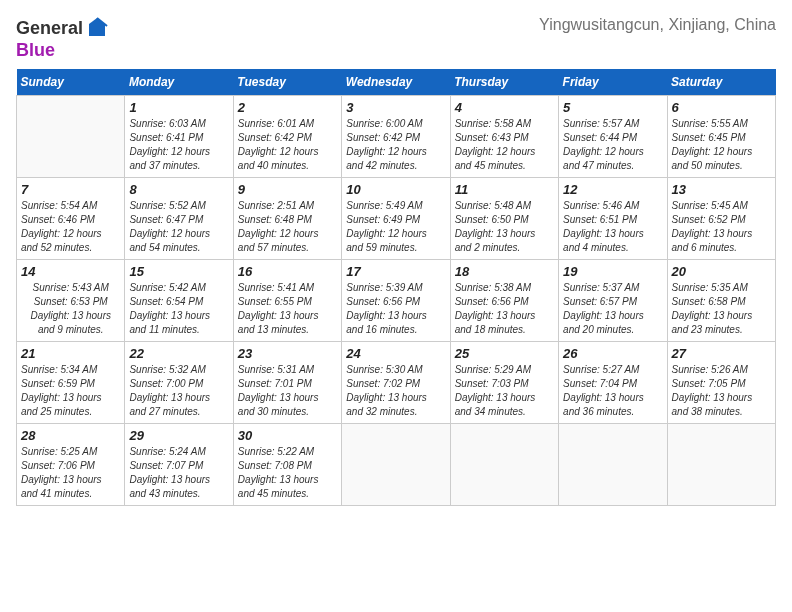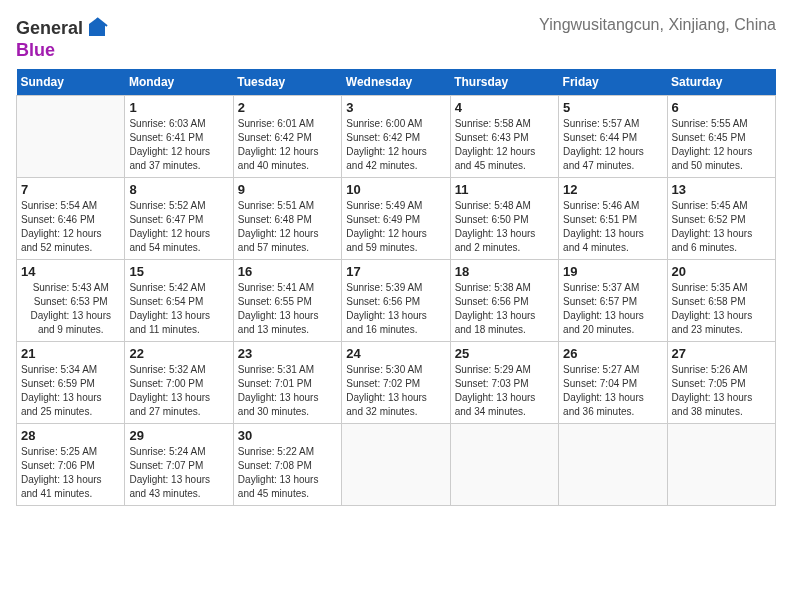--- a/index.html
+++ b/index.html
@@ -49,20 +49,21 @@
       color: #333;
     }
     .location-title {
       font-size: 16px;
       color: #737373;
     }
     .calendar {
       width: 100%;
       border-collapse: collapse;
       font-size: 11px;
+      font-style: italic;
     }
     .calendar th {
       background-color: #1565c0;
       color: #fff;
       padding: 6px 4px;
       text-align: left;
       font-size: 12px;
       font-weight: bold;
     }
     .calendar td {
@@ -166,21 +167,21 @@
 Daylight: 12 hours and 52 minutes.</div>
         </td>
         <td>
           <div class="day-number">8</div>
           <div class="day-info" style="white-space: pre-line;">Sunrise: 5:52 AM
 Sunset: 6:47 PM
 Daylight: 12 hours and 54 minutes.</div>
         </td>
         <td>
           <div class="day-number">9</div>
-          <div class="day-info" style="white-space: pre-line;">Sunrise: 5:51 AM
+          <div class="day-info" style="white-space: pre-line;">Sunrise: 2:51 AM
 Sunset: 6:48 PM
 Daylight: 12 hours and 57 minutes.</div>
         </td>
         <td>
           <div class="day-number">10</div>
           <div class="day-info" style="white-space: pre-line;">Sunrise: 5:49 AM
 Sunset: 6:49 PM
 Daylight: 12 hours and 59 minutes.</div>
         </td>
         <td>

